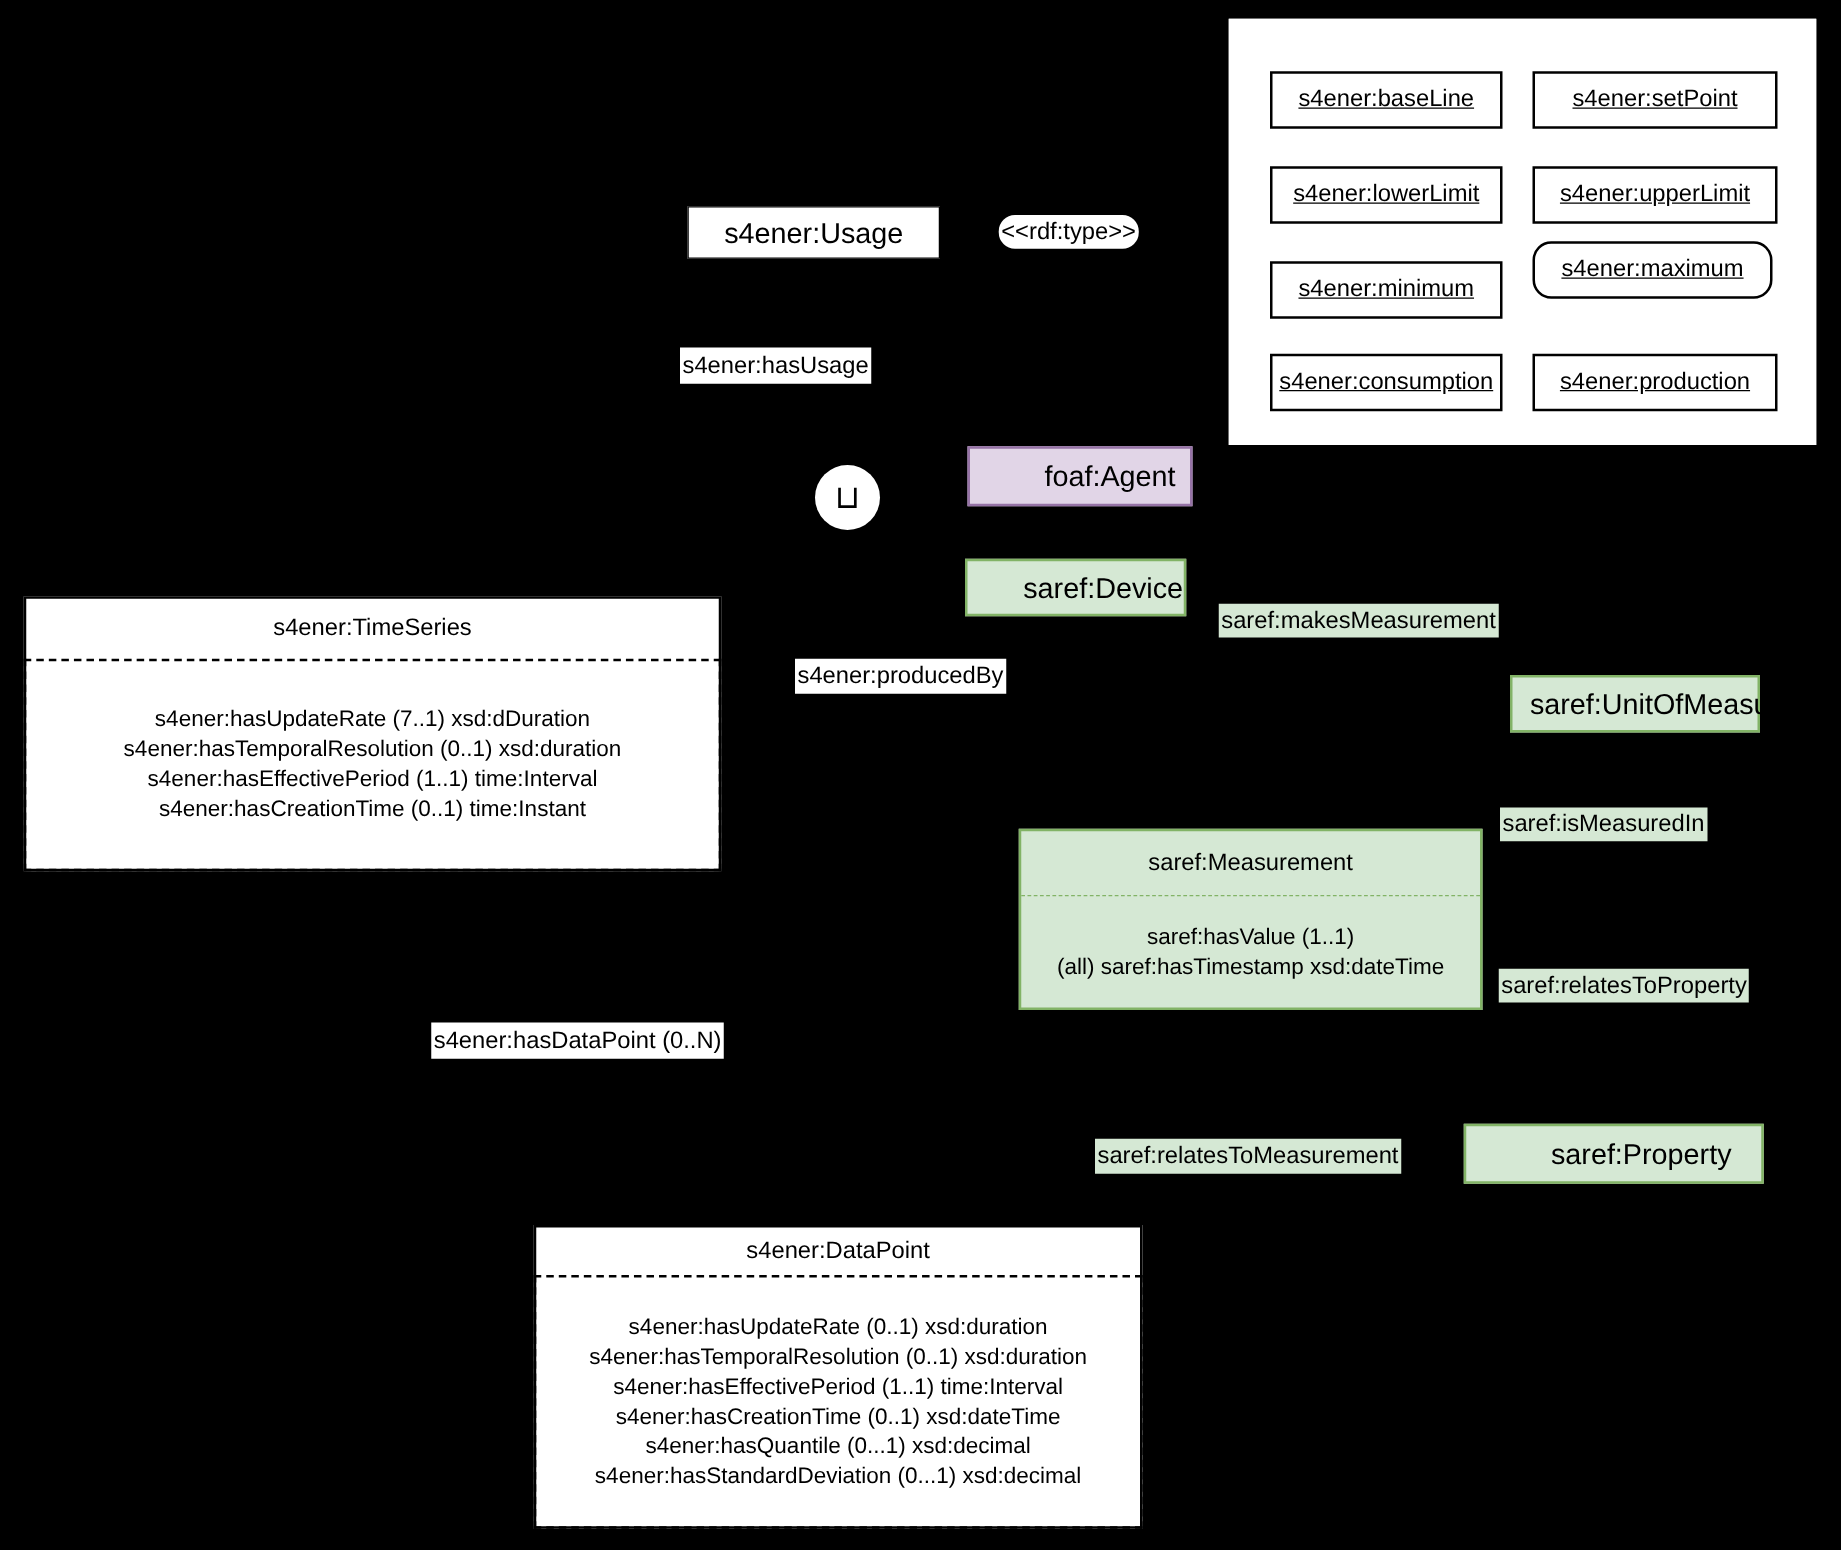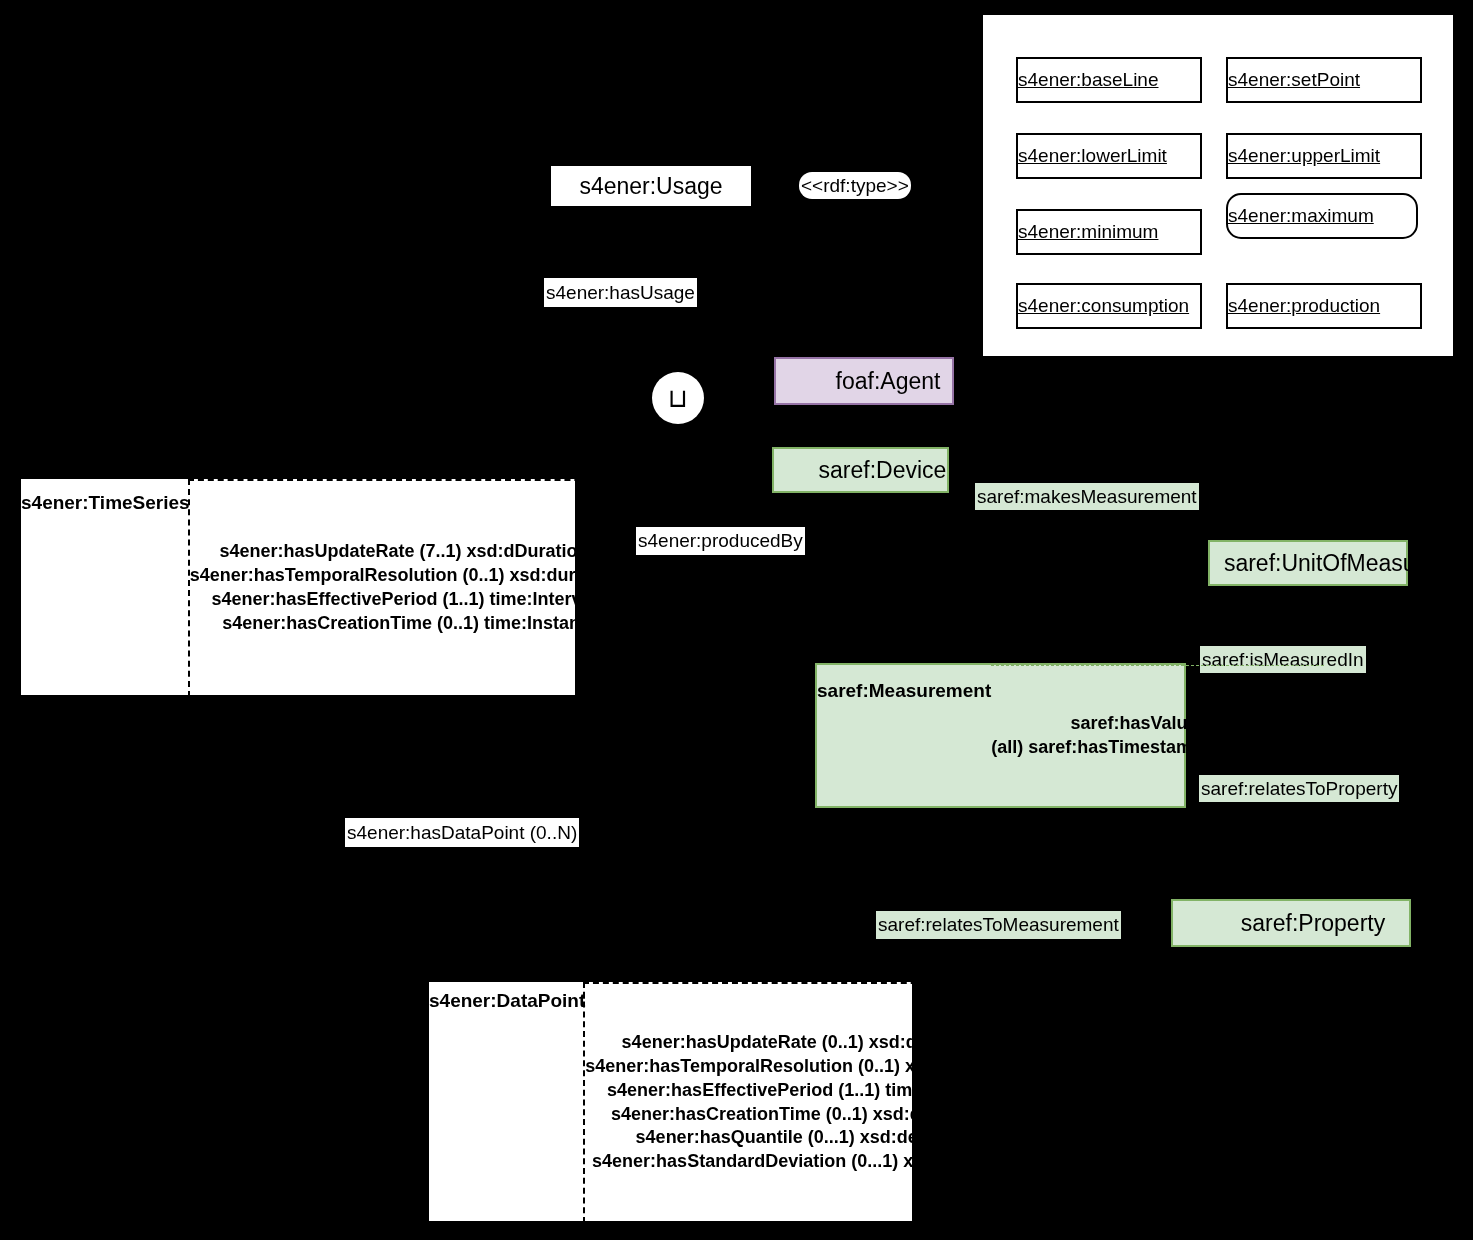--- a/index.html
+++ b/index.html
@@ -24,21 +24,21 @@
     background: #ffffff;
     border: 2px solid #ffffff;
     left: 983px; top: 15px;
     width: 470px; height: 341px;
   }
   .instance-box {
     background: #ffffff;
     border: 2px solid #000000;
     display: flex;
     align-items: center;
-    justify-content: flex-start;
+    justify-content: center;
     font-size: 19px;
     color: #000000;
     height: 46px;
   }
   .instance-box span {
     text-decoration: underline;
     white-space: nowrap;
   }
 
   
@@ -51,21 +51,21 @@
     white-space: nowrap;
   }
   .cb-white  { background: #ffffff; border: 1px solid #000000; }
   .cb-green  { background: #d5e8d4; border: 2px solid #82b366; padding-left: 44px; }
   .cb-purple { background: #e1d5e7; border: 2px solid #9673a6; }
 
   
   .uml {
     background: #ffffff;
     display: flex;
-    font-weight: bold;
+    flex-direction: column;
   }
   .uml-white { border: 2px solid #000000; background: #ffffff; }
   .uml-head {
     display: flex; align-items: center; justify-content: center;
     font-size: 19px; color: #000000;
     flex: 0 0 auto;
   }
   .uml-body {
     display: flex; flex-direction: column;
     align-items: center; justify-content: center;

